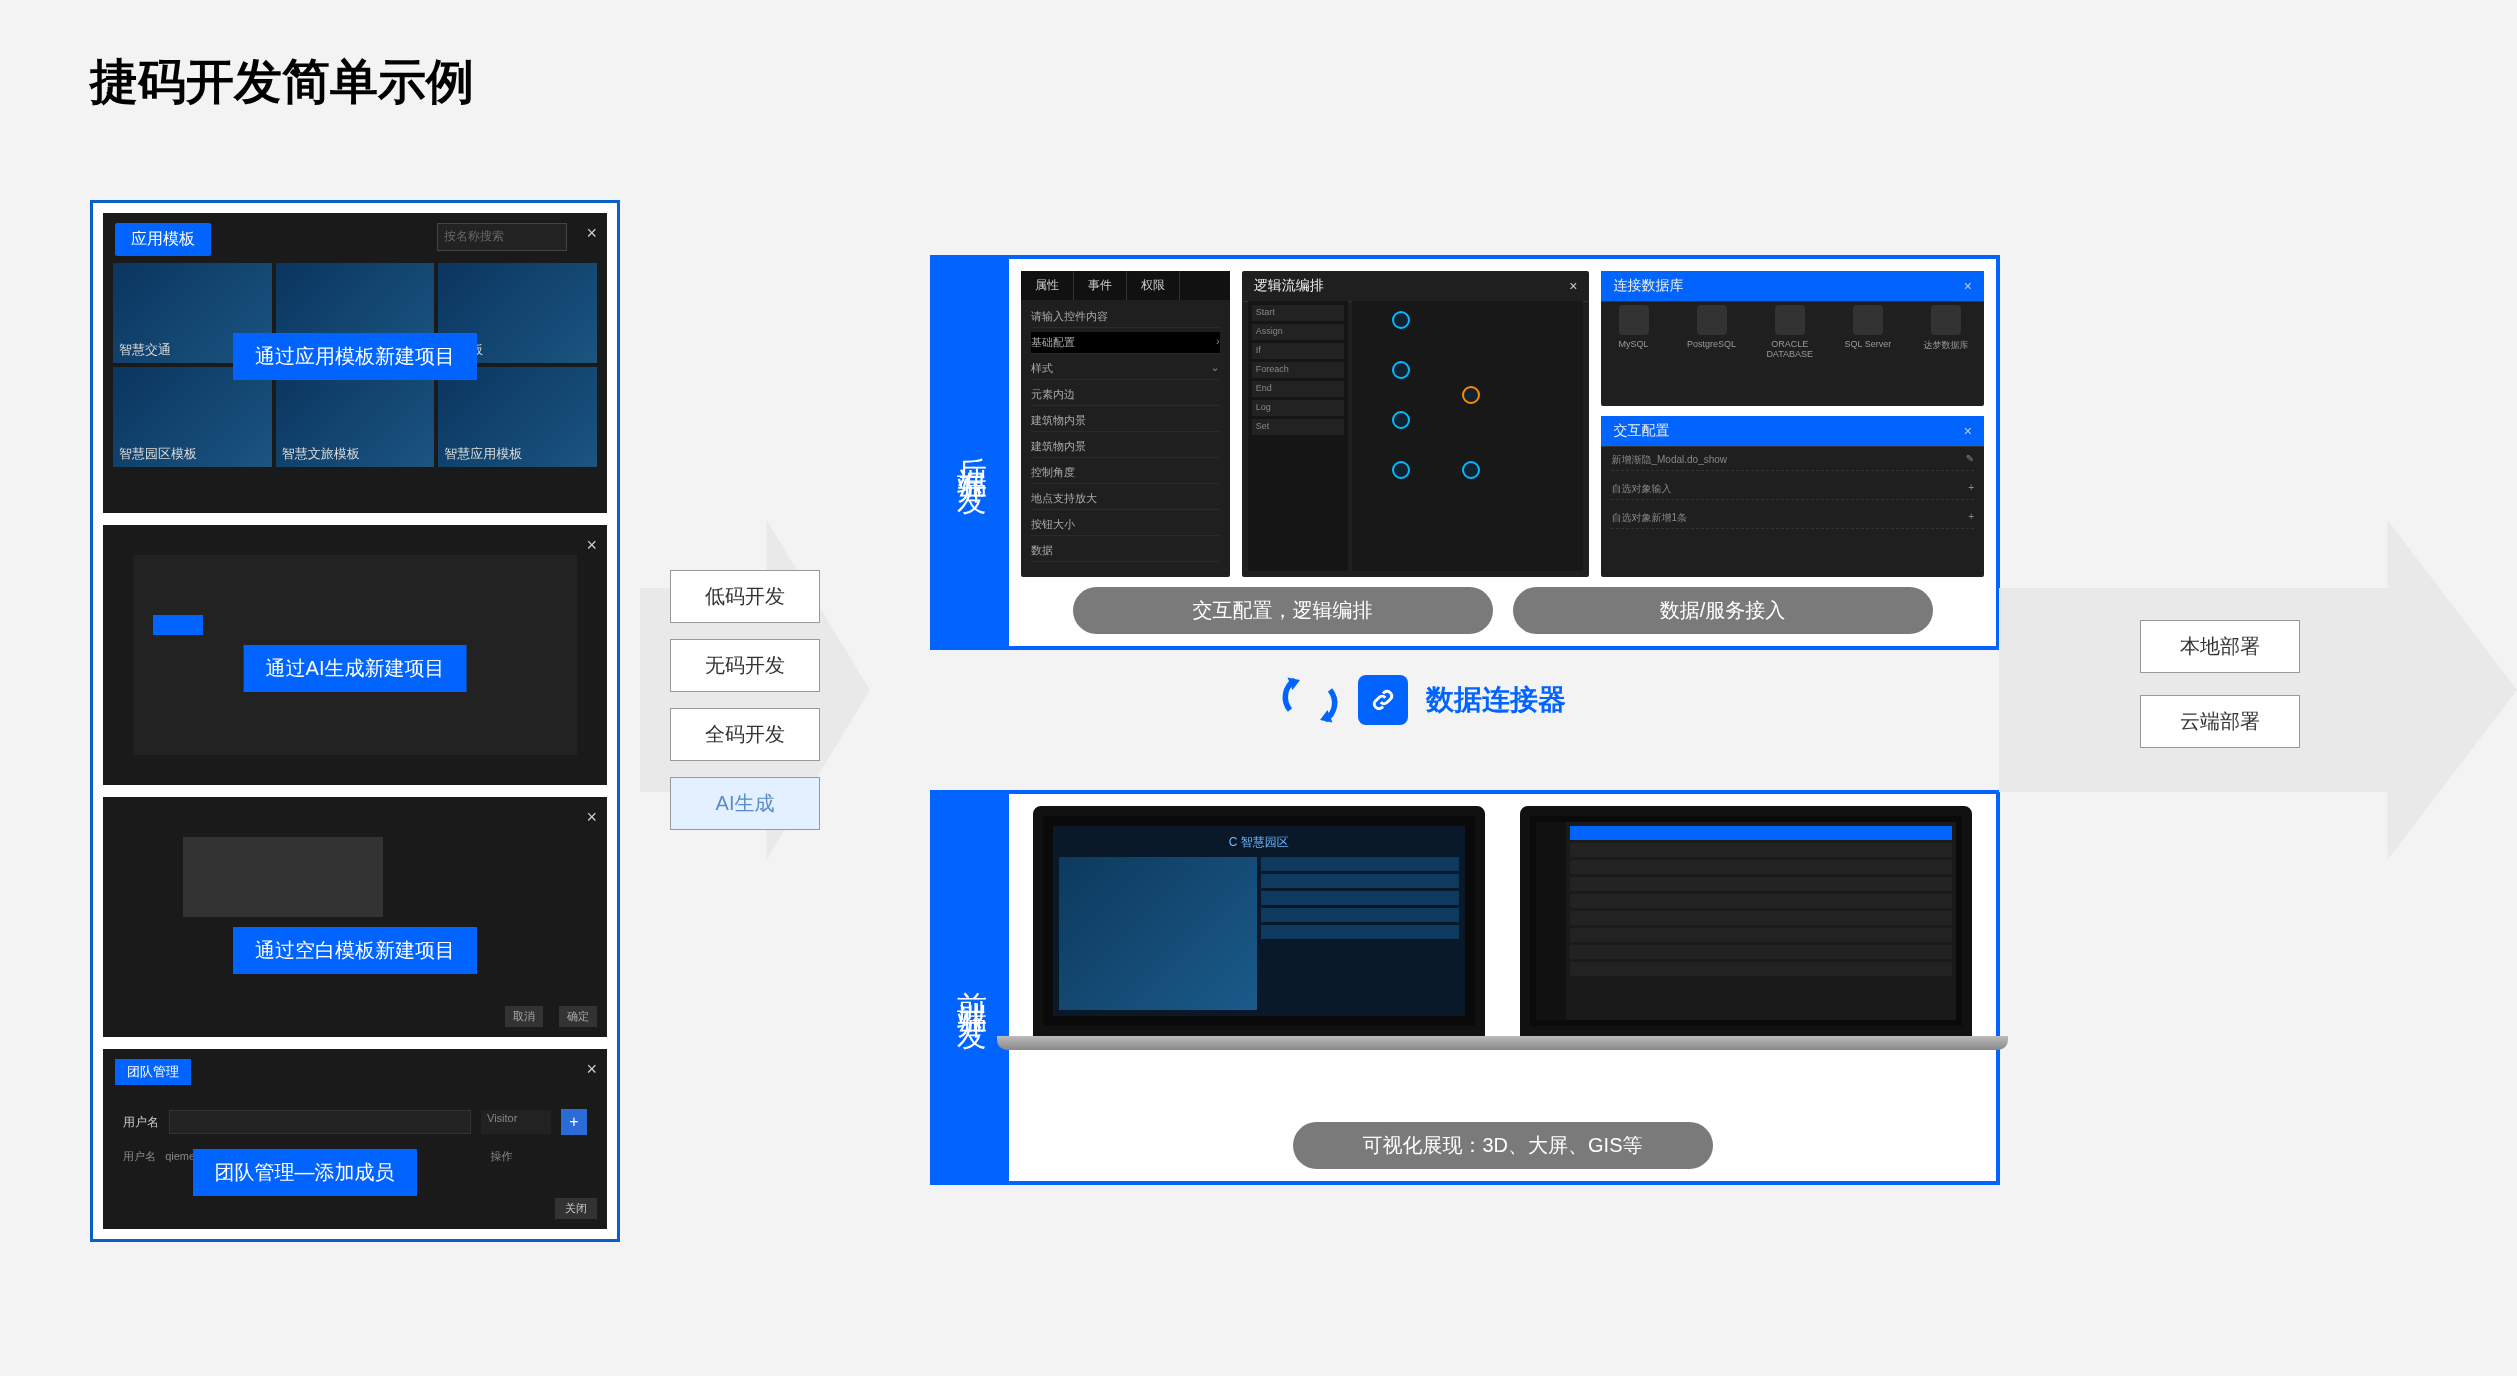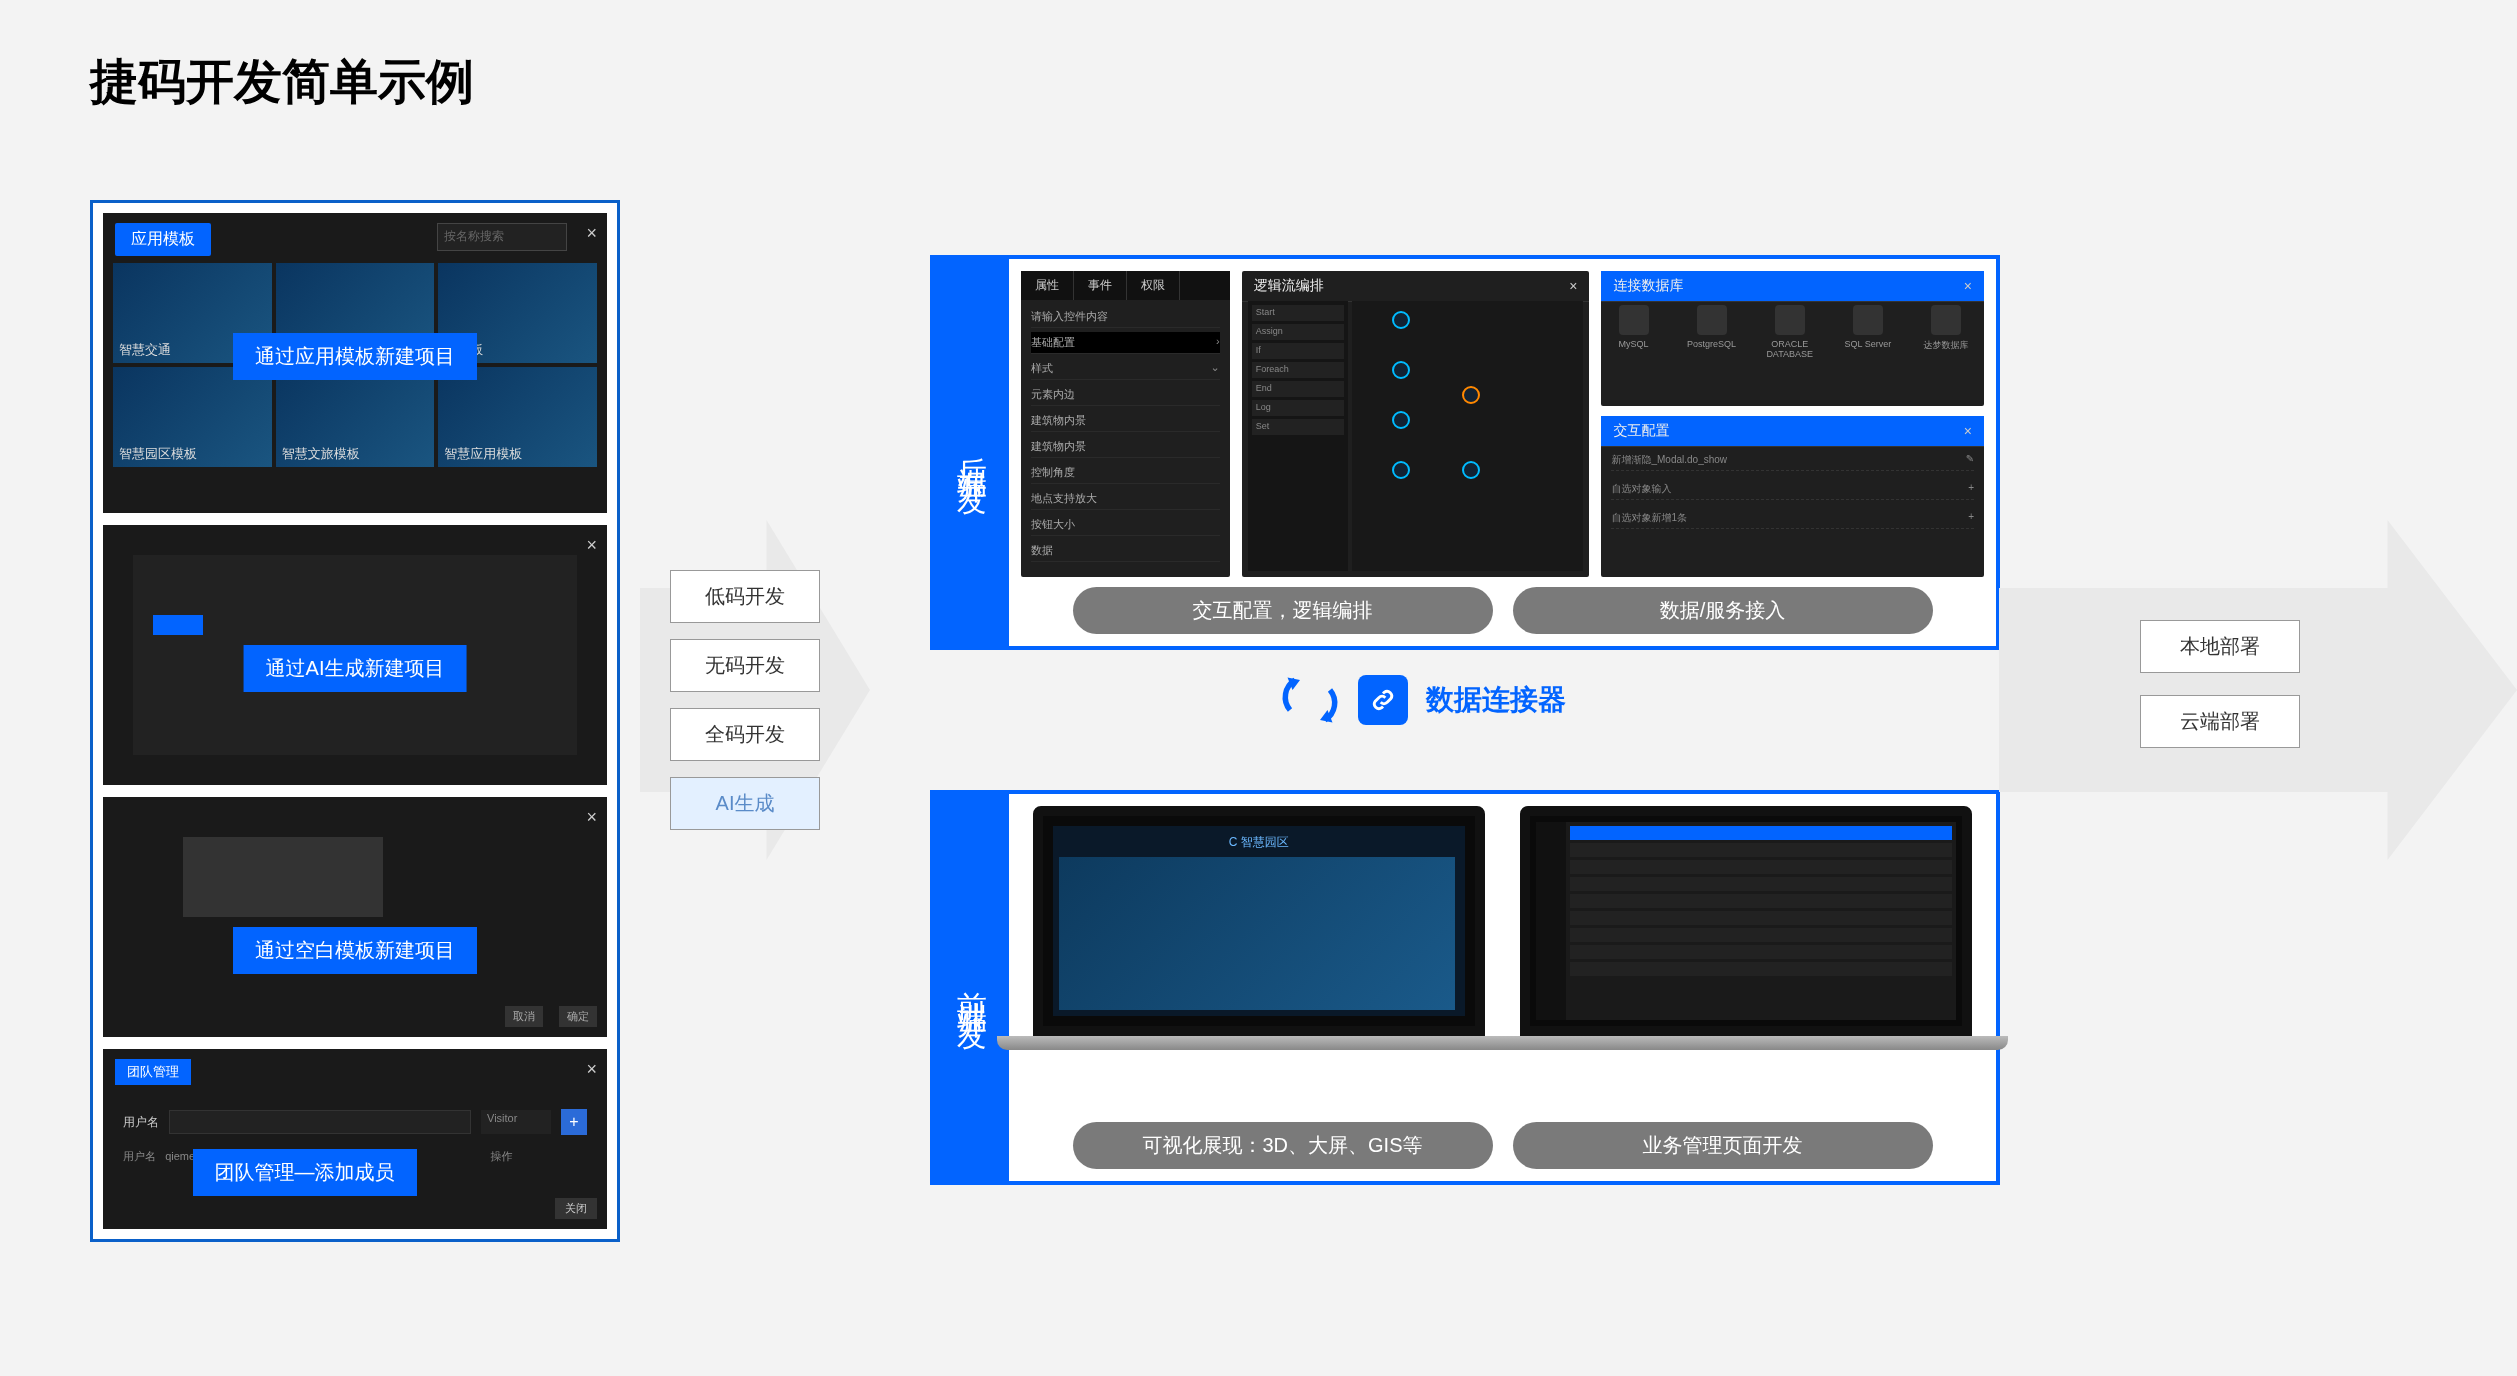--- a/index.html
+++ b/index.html
@@ -66,21 +66,21 @@
 .sync-icon{width:60px;height:60px;position:relative}
 .sync-icon svg{width:60px;height:60px}
 .link-badge{width:50px;height:50px;background:#0264ff;border-radius:8px;display:flex;align-items:center;justify-content:center}
 .link-badge svg{width:28px;height:28px}
 .conn-text{color:#0264ff;font-size:28px;font-weight:700}
 
 
 .laptop{flex:1;display:flex;flex-direction:column;align-items:center}
 .lap-screen{width:95%;height:230px;background:#0a0a0a;border:10px solid #111;border-radius:8px 8px 0 0;position:relative;overflow:hidden}
 .lap-base{width:110%;height:14px;background:linear-gradient(#bbb,#888);border-radius:0 0 10px 10px}
-.dash{position:absolute;inset:10px;background:#0a1929;display:grid;grid-template-columns:1fr;grid-template-rows:auto 1fr;gap:4px;padding:6px}
+.dash{position:absolute;inset:10px;background:#0a1929;display:grid;grid-template-columns:1fr 1fr;grid-template-rows:auto 1fr;gap:4px;padding:6px}
 .dash-title{grid-column:1/3;color:#6bb8ff;text-align:center;font-size:12px;padding:2px}
 .dash-l{background:linear-gradient(135deg,#0d3a5e,#1a5a8a);}
 .dash-r{display:flex;flex-direction:column;gap:3px}
 .dash-bar{height:14px;background:#0d3a5e}
 .mgmt{position:absolute;inset:6px;background:#1a1a1a;display:flex}
 .mgmt-side{width:30px;background:#111}
 .mgmt-main{flex:1;padding:4px}
 .mgmt-row{height:14px;background:#222;margin-bottom:3px}
 .mgmt-row.h{background:#0264ff}
 
@@ -358,21 +358,20 @@
               <div class="mgmt-row"></div>
                 <div class="mgmt-row"></div>
             </div>
           </div>
         </div>
         <div class="lap-base"></div>
       </div>
     </div>
     <div class="pill-row">
       <div class="pill">可视化展现：3D、大屏、GIS等</div>
-      <div class="pill">业务管理页面开发</div>
     </div>
   </div>
 </div>
 
 <div class="arrow arrow2"></div>
 <div class="deploycol">
   <div class="optbox">本地部署</div>
   <div class="optbox">云端部署</div>
 </div>
 

